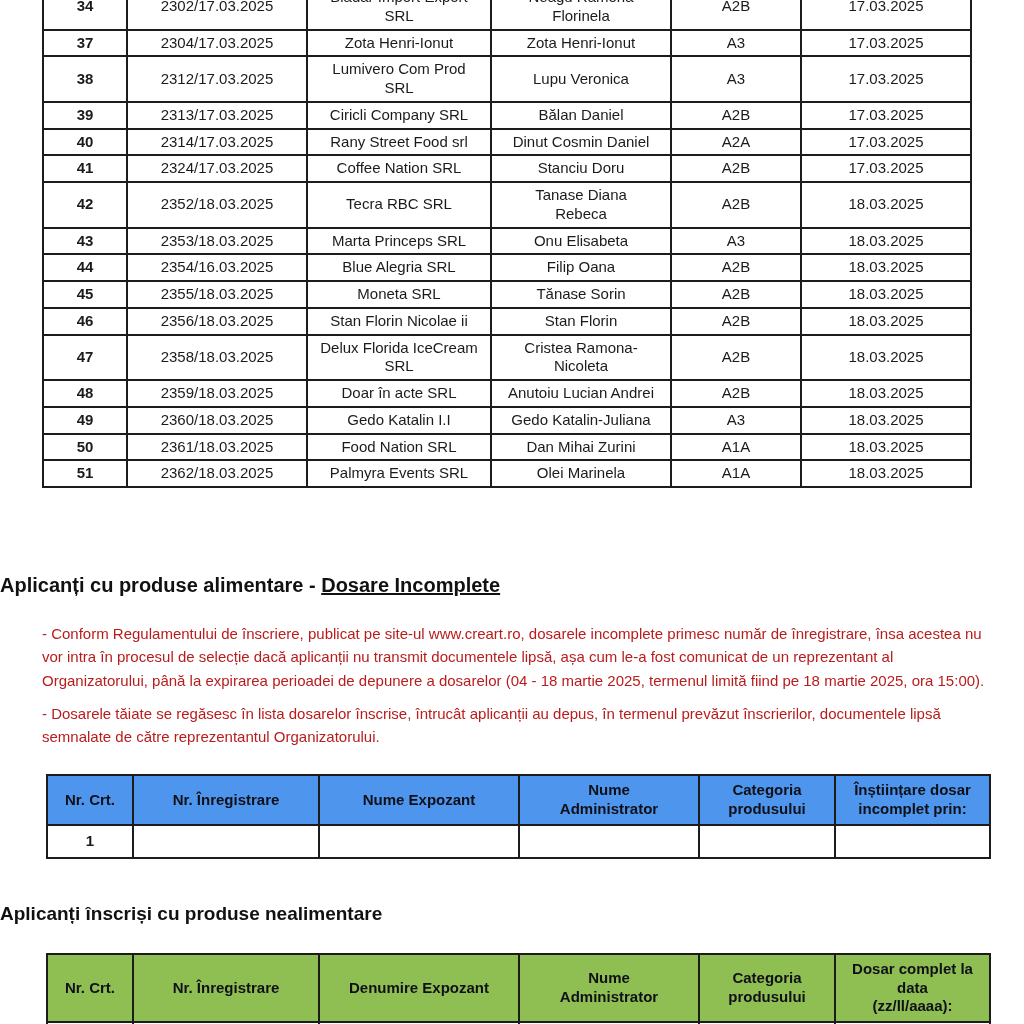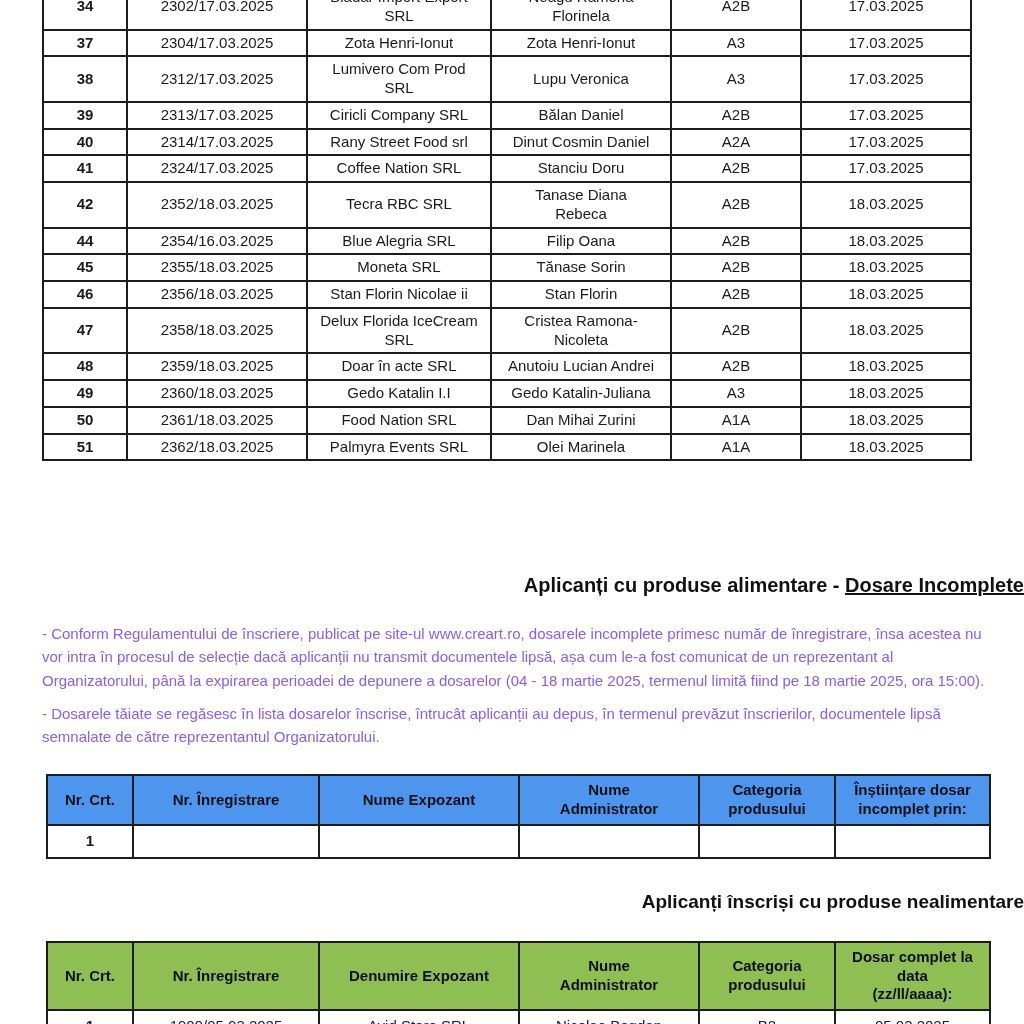--- a/index.html
+++ b/index.html
@@ -12,28 +12,28 @@
     border:2px solid #1c1c1c;text-align:center;vertical-align:middle;
     font-size:15px;line-height:1.25;white-space:pre-line;word-wrap:break-word;
     padding:3px 4px;
   }
   tbody td:first-child{font-weight:bold;}
   
   .top-clip{height:543px;overflow:hidden;margin-left:42px;}
   .t-top{width:928px;margin-top:-17px;}
   
   .h-center{
-    text-align:right;font-weight:bold;color:#111111;margin:0;
+    text-align:left;font-weight:bold;color:#111111;margin:0;
   }
   .h1{font-size:20px;margin-top:31px;}
-  .h2{font-size:19px;margin-top:32px;padding-left:8px;}
+  .h2{font-size:19px;margin-top:44px;}
   .h1 .u{text-decoration:underline;}
   
   .paras{width:947px;margin:25px 0 0 42px;}
-  .paras p{margin:0 0 10px 0;font-size:15px;line-height:1.55;color:#8b5cf6;}
+  .paras p{margin:0 0 10px 0;font-size:15px;line-height:1.55;color:#b91c1c;}
   
   .t-low{width:943px;margin-left:46px;}
   .t-blue{margin-top:26px;}
   .t-green{margin-top:28px;}
   .t-blue thead th{background:#4e95ed;}
   .t-green thead th{background:#8fbf52;}
   thead th{font-weight:bold;color:#101018;padding:5px 4px;}
   .t-blue tbody td{height:25px;}
   .t-green tbody td{height:25px;}
   col.c1{width:84px}col.c2{width:180px}col.c3{width:184px}
@@ -106,20 +106,28 @@
           <td>A2B</td>
           <td>17.03.2025</td>
         </tr>
         <tr>
           <td>42</td>
           <td>2352/18.03.2025</td>
           <td>Tecra RBC SRL</td>
           <td>Tanase Diana
 Rebeca</td>
           <td>A2B</td>
+          <td>18.03.2025</td>
+        </tr>
+        <tr>
+          <td>43</td>
+          <td>2353/18.03.2025</td>
+          <td>Marta Princeps SRL</td>
+          <td>Onu Elisabeta</td>
+          <td>A3</td>
           <td>18.03.2025</td>
         </tr>
         <tr>
           <td>44</td>
           <td>2354/16.03.2025</td>
           <td>Blue Alegria SRL</td>
           <td>Filip Oana</td>
           <td>A2B</td>
           <td>18.03.2025</td>
         </tr>

